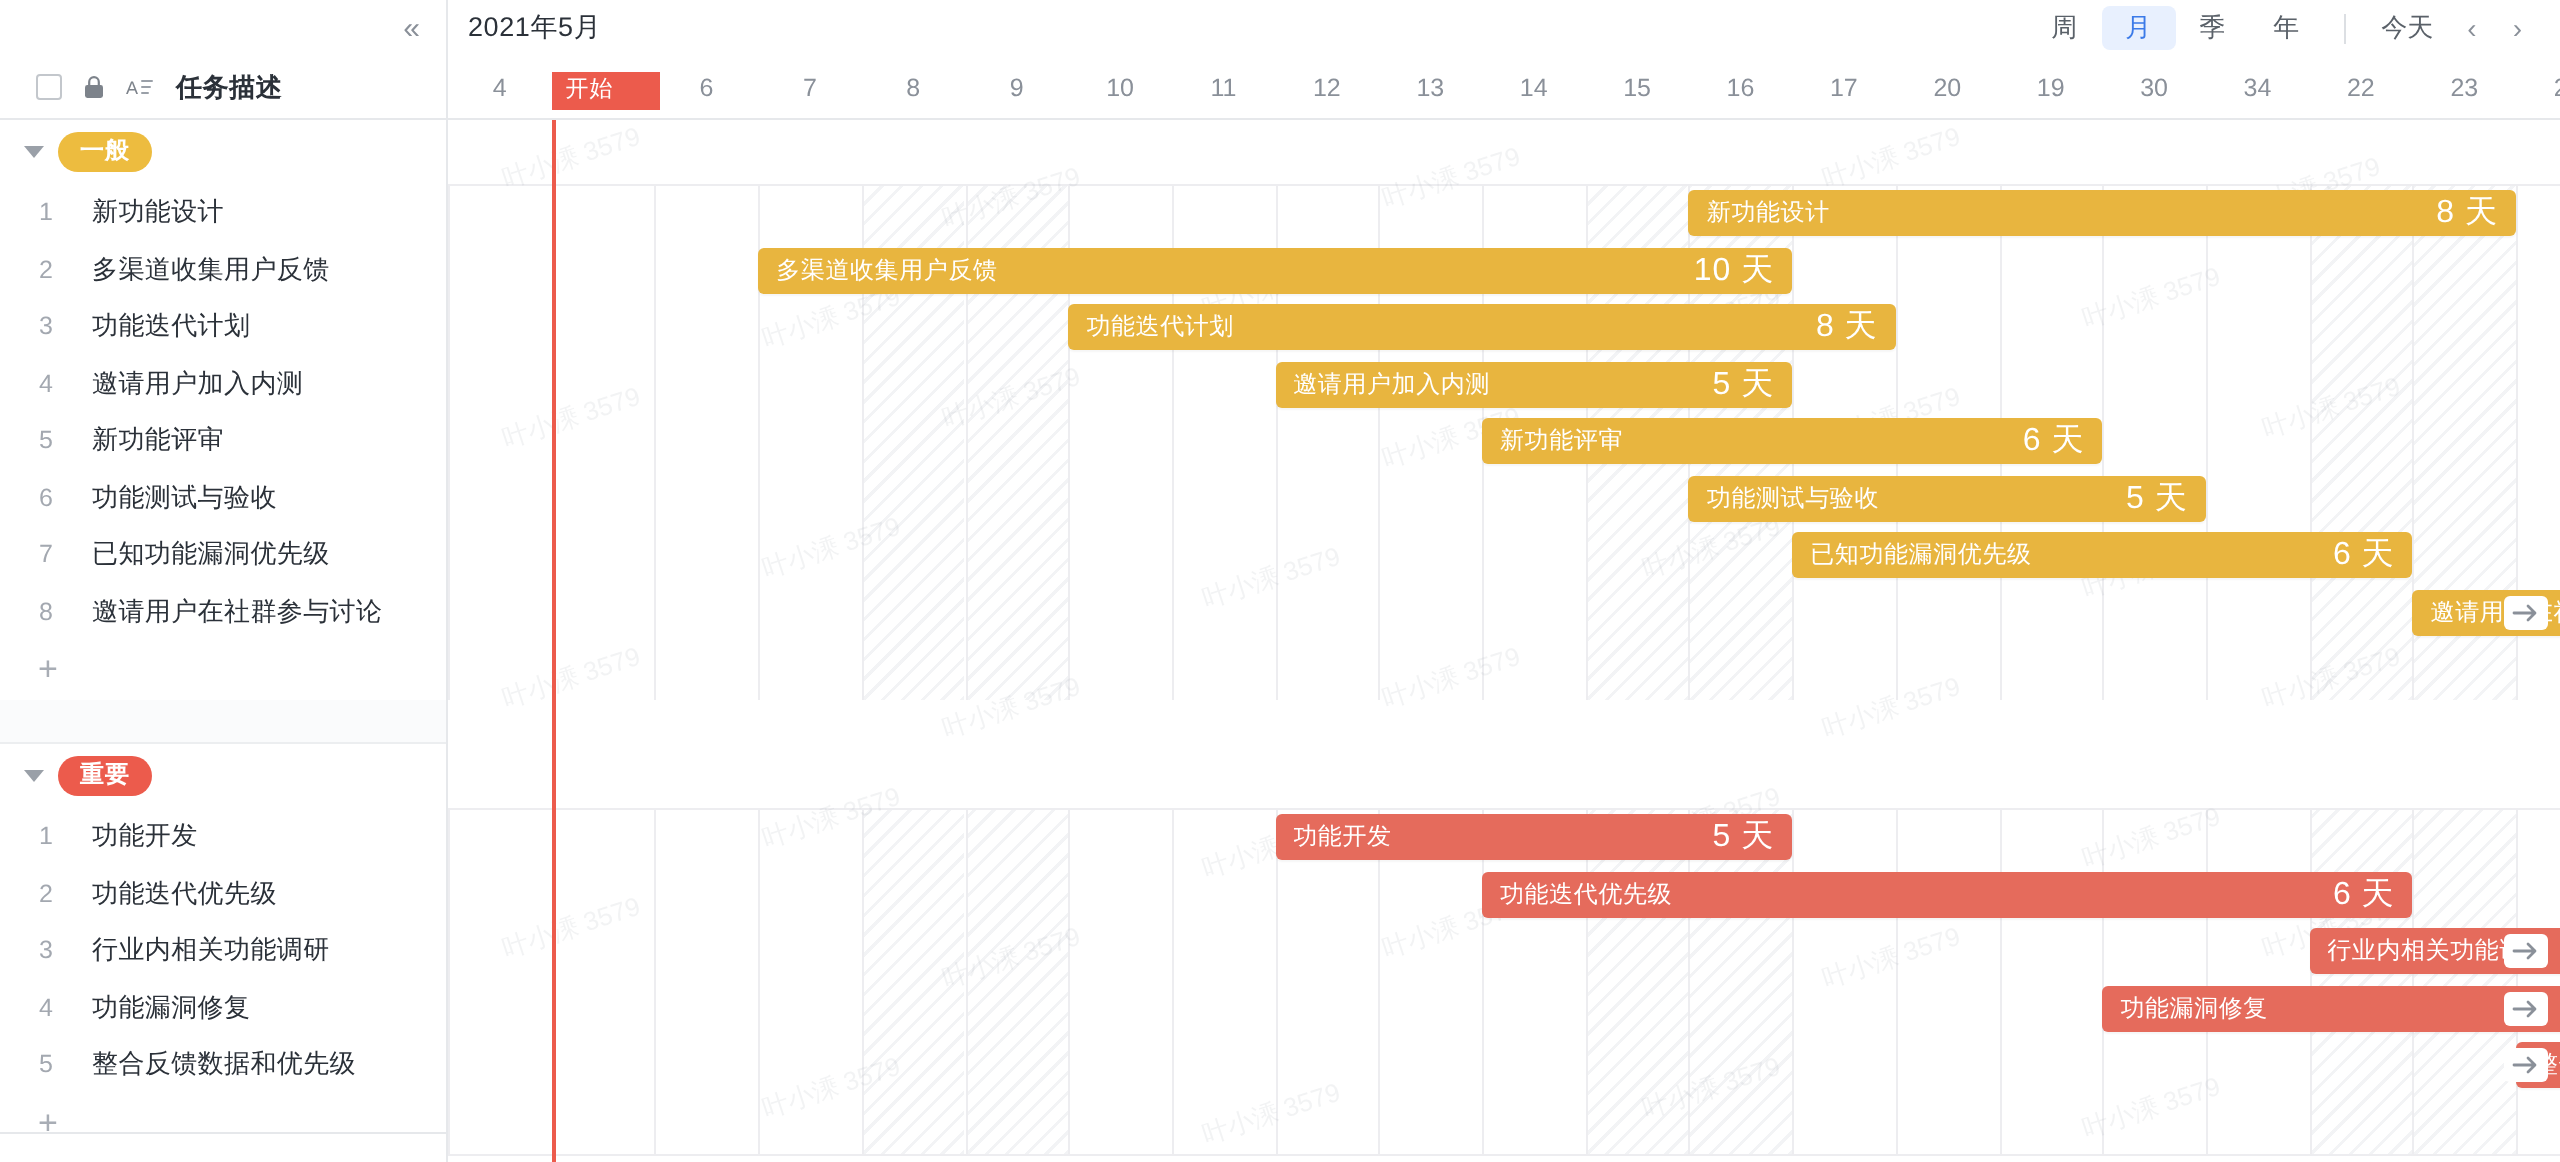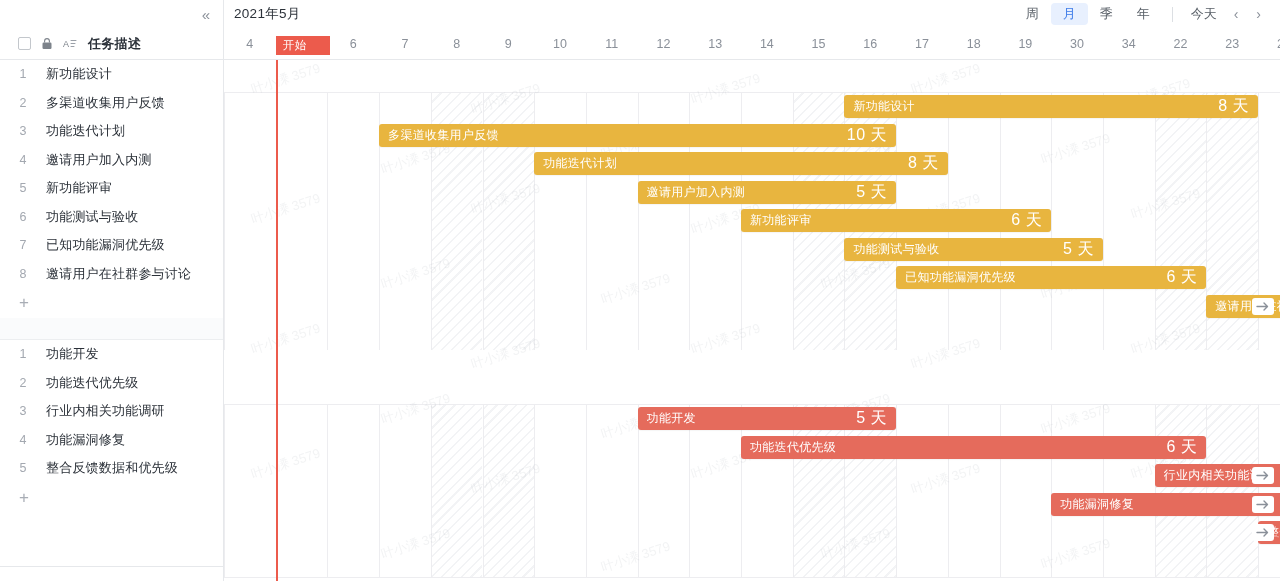--- a/index.html
+++ b/index.html
@@ -197,20 +197,24 @@
         <path d="M3.6 5.5V4a2.4 2.4 0 014.8 0v1.5" fill="none" stroke="#7d838b" stroke-width="1.1"></path>
       </svg>
       <svg class="az-icon" viewBox="0 0 15 12">
         <text x="0" y="9" font-size="9" fill="#7d838b" font-family="Liberation Sans, sans-serif">A</text>
         <path d="M8 2.5h5M8 5.5h4M8 8.5h3" stroke="#9aa0a8" stroke-width="1" stroke-linecap="round"></path>
       </svg>
       <span class="hdr-title">任务描述</span>
     </div>
 
     <div id="left-groups">
+        <div class="group-head">
+          <span class="caret"></span>
+          <span class="tag" style="background:#edbc3f">一般</span>
+        </div>
         <div class="row">
           <span class="idx">1</span>
           <span class="nm">新功能设计</span>
         </div>
         <div class="row">
           <span class="idx">2</span>
           <span class="nm">多渠道收集用户反馈</span>
         </div>
         <div class="row">
           <span class="idx">3</span>
@@ -231,20 +235,24 @@
         <div class="row">
           <span class="idx">7</span>
           <span class="nm">已知功能漏洞优先级</span>
         </div>
         <div class="row">
           <span class="idx">8</span>
           <span class="nm">邀请用户在社群参与讨论</span>
         </div>
         <div class="addrow">+</div>
         <div class="group-sep"></div>
+        <div class="group-head">
+          <span class="caret"></span>
+          <span class="tag" style="background:#ec5b4c">重要</span>
+        </div>
         <div class="row">
           <span class="idx">1</span>
           <span class="nm">功能开发</span>
         </div>
         <div class="row">
           <span class="idx">2</span>
           <span class="nm">功能迭代优先级</span>
         </div>
         <div class="row">
           <span class="idx">3</span>
@@ -288,21 +296,21 @@
         <div class="tick" style="left: 206.8px; width: 51.7px;">8</div>
         <div class="tick" style="left: 258.5px; width: 51.7px;">9</div>
         <div class="tick" style="left: 310.2px; width: 51.7px;">10</div>
         <div class="tick" style="left: 361.9px; width: 51.7px;">11</div>
         <div class="tick" style="left: 413.6px; width: 51.7px;">12</div>
         <div class="tick" style="left: 465.3px; width: 51.7px;">13</div>
         <div class="tick" style="left: 517px; width: 51.7px;">14</div>
         <div class="tick" style="left: 568.7px; width: 51.7px;">15</div>
         <div class="tick" style="left: 620.4px; width: 51.7px;">16</div>
         <div class="tick" style="left: 672.1px; width: 51.7px;">17</div>
-        <div class="tick" style="left: 723.8px; width: 51.7px;">18</div>
+        <div class="tick" style="left: 723.8px; width: 51.7px;">20</div>
         <div class="tick" style="left: 775.5px; width: 51.7px;">19</div>
         <div class="tick" style="left: 827.2px; width: 51.7px;">30</div>
         <div class="tick" style="left: 878.9px; width: 51.7px;">34</div>
         <div class="tick" style="left: 930.6px; width: 51.7px;">22</div>
         <div class="tick" style="left: 982.3px; width: 51.7px;">23</div>
         <div class="tick" style="left: 1034px; width: 51.7px;">24</div>
         <div class="startflag" style="left: 51.7px;">开始</div>
       </div>
 
     <div class="grid-body" id="grid-body">

